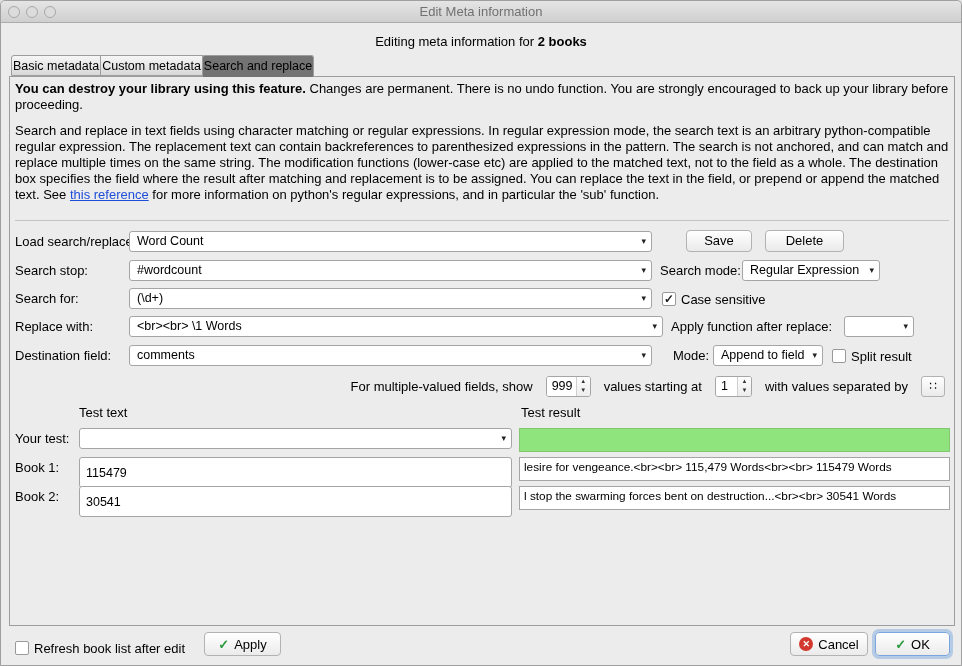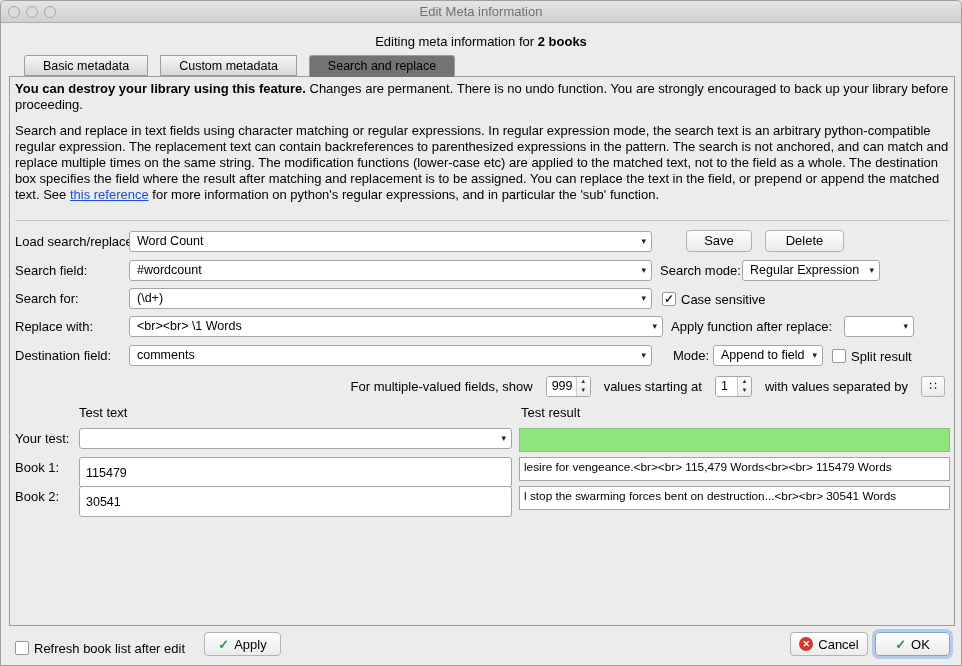--- a/index.html
+++ b/index.html
@@ -9,22 +9,22 @@
     overflow:hidden; border:1px solid #9f9f9f; border-radius:5px 5px 0 0; margin:0 auto; }
   .titlebar { position:absolute; left:0; top:0; right:0; height:22px;
     background:linear-gradient(#e5e5e5,#cfcfcf); border-bottom:1px solid #acacac; border-radius:4px 4px 0 0; }
   .tl { position:absolute; top:5px; width:12px; height:12px; border-radius:50%;
     background:#dcdcdc; border:1px solid #a8a8a8; }
   .wtitle { position:absolute; left:100px; right:100px; top:0; height:21px; line-height:21px;
     text-align:center; color:#717171; white-space:nowrap; overflow:hidden; }
   .subtitle { position:absolute; top:33px; left:0; right:0; text-align:center; }
   .subtitle b { font-weight:bold; }
   .tabs { position:absolute; left:10px; top:54px; display:flex; z-index:2; }
-  .tab { height:21px; line-height:20px; padding:0 18px; font-size:12.5px; cursor:default;
-    background:linear-gradient(#f6f6f6,#d8d8d8); border:1px solid #9d9d9d; margin-right:-1px;margin-left:13px; }
+  .tab { height:21px; line-height:20px; padding:0 1px; font-size:12.5px; cursor:default;
+    background:linear-gradient(#f6f6f6,#d8d8d8); border:1px solid #9d9d9d; margin-right:-1px; }
   .tab:first-child { border-top-left-radius:3px; }
   .tab.active { background:#737373; height:22px; border-bottom:none; position:relative; z-index:3;
     border-top-left-radius:3px; border-top-right-radius:3px; }
   .panel { position:absolute; left:8px; top:75px; width:946px; height:550px;
     border:1px solid #9d9d9d; background:#ececec; }
   .para { position:absolute; left:14px; width:934px; line-height:16px; }
   .link { color:#1d4ed8; text-decoration:underline; cursor:pointer; }
   .sep { position:absolute; left:14px; width:934px; height:1px; background:#c3c3c3; }
   .flabel { position:absolute; height:21px; line-height:21px; white-space:nowrap; }
   .combo { position:absolute; height:21px; background:#fff; border:1px solid #a5a5a5;
@@ -93,21 +93,21 @@
   <div class="sep" style="top:219px"></div>
 
   <div class="flabel" style="left:14px;top:230px">Load search/replace:</div>
   <div class="combo" style="left:128px;top:230px;width:523px">
     <span>Word Count</span>
     <span class="car">▾</span>
   </div>
   <div class="btn" style="left:685px;top:229px;width:66px">Save</div>
   <div class="btn" style="left:764px;top:229px;width:79px">Delete</div>
 
-  <div class="flabel" style="left:14px;top:259px">Search field:</div>
+  <div class="flabel" style="left:14px;top:259px">Search stop:</div>
   <div class="combo" style="left:128px;top:259px;width:523px">
     <span>#wordcount</span>
     <span class="car">▾</span>
   </div>
   <div class="flabel" style="left:659px;top:259px">Search mode:</div>
   <div class="combo" style="left:741px;top:259px;width:138px">
     <span>Regular Expression</span>
     <span class="car">▾</span>
   </div>
 

